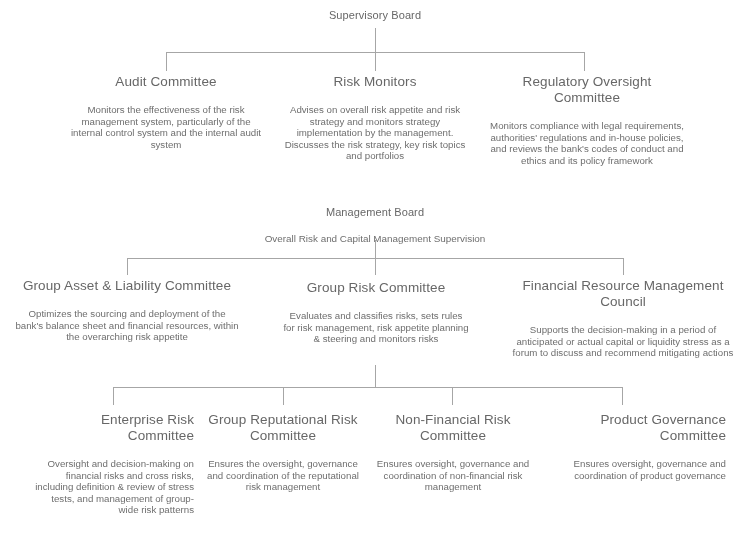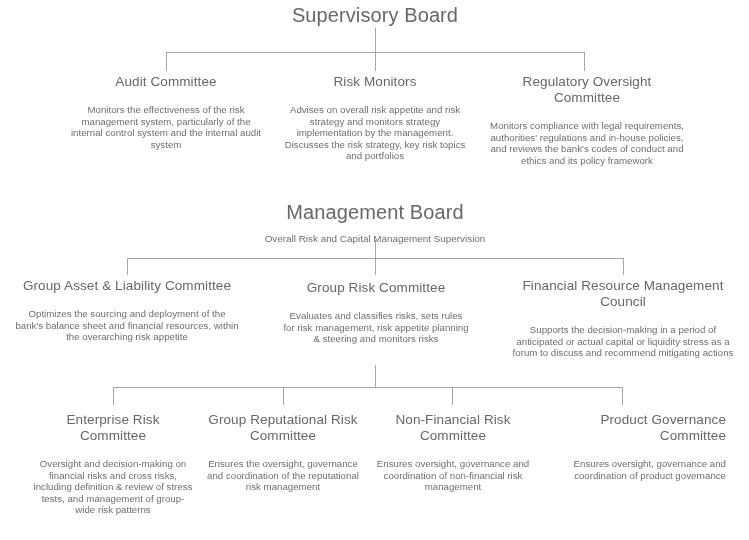--- a/index.html
+++ b/index.html
@@ -30,21 +30,21 @@
     font-weight: 400;
     letter-spacing: 0.1px;
   }
   .node .desc {
     font-size: 9.7px;
     line-height: 11.6px;
     color: #6e6e6e;
     margin-top: 14px;
   }
   .node.root .title {
-    font-size: 20px;
+    font-size: 11px;
     line-height: 18px;
   }
   .node.root .desc {
     font-size: 9.9px;
     line-height: 12px;
     margin-top: 12px;
   }
 
   
   .ln {
@@ -110,21 +110,21 @@
     <div class="desc">Supports the decision-making in a period of anticipated or actual capital or liquidity stress as a forum to discuss and recommend mitigating actions</div>
   </div>
 
   <div class="ln v" style="left:375px; top:365px; height:22px;"></div>
   <div class="ln h" style="left:113px; top:387px; width:510px;"></div>
   <div class="ln v" style="left:113px; top:387px; height:18px;"></div>
   <div class="ln v" style="left:283px; top:387px; height:18px;"></div>
   <div class="ln v" style="left:452px; top:387px; height:18px;"></div>
   <div class="ln v" style="left:622px; top:387px; height:18px;"></div>
 
-  <div class="node" style="left:32px; top:412px; width:162px;">
+  <div class="node" style="left:32px; top:412px; width:162px;text-align:right;">
     <div class="title">Enterprise Risk Committee</div>
     <div class="desc">Oversight and decision-making on financial risks and cross risks, including definition &amp; review of stress tests, and management of group-wide risk patterns</div>
   </div>
 
   <div class="node" style="left:201px; top:412px; width:164px;">
     <div class="title">Group Reputational Risk Committee</div>
     <div class="desc">Ensures the oversight, governance and coordination of the reputational risk management</div>
   </div>
 
   <div class="node" style="left:370px; top:412px; width:166px;">

